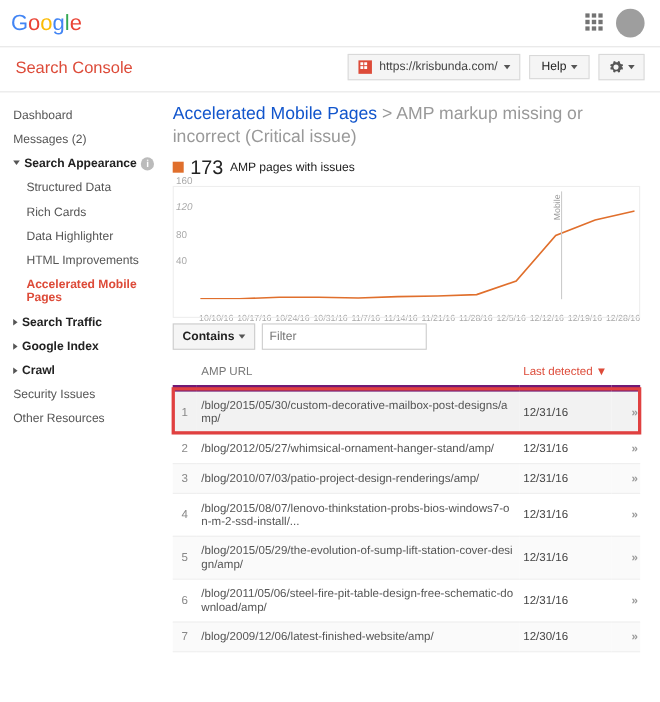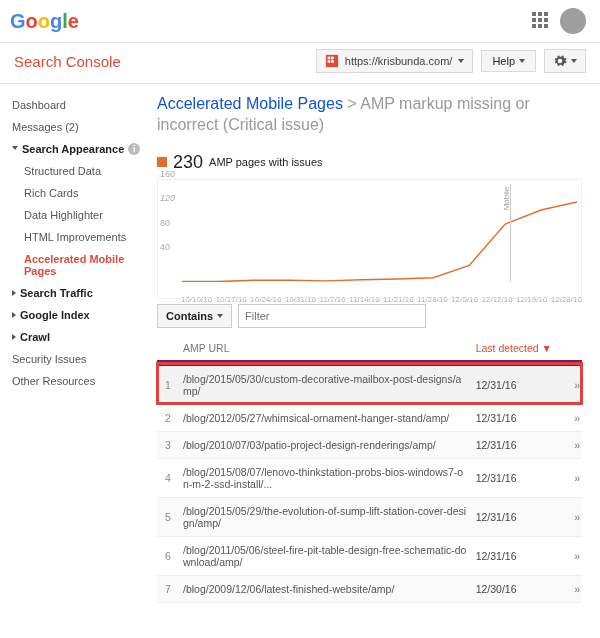--- a/index.html
+++ b/index.html
@@ -1,18 +1,18 @@
 <!DOCTYPE html>
 <html><head>
 <meta charset="utf-8">
 <style>
   * { box-sizing: border-box; margin: 0; padding: 0; }
   body { font-family: Arial, sans-serif; font-size: 12px; color: #222; width: 600px; background: #fff; }
   .header { display: flex; align-items: center; justify-content: space-between; padding: 8px 14px 8px 10px; border-bottom: 1px solid #e5e5e5; }
-  .logo { font-size: 20px; font-weight: 700; font-family: Arial, sans-serif; }
+  .logo { font-size: 20px; font-weight: 400; font-family: Arial, sans-serif; }
   .logo span:nth-child(1){color:#4285F4} .logo span:nth-child(2){color:#EA4335}
   .logo span:nth-child(3){color:#FBBC05} .logo span:nth-child(4){color:#4285F4}
   .logo span:nth-child(5){color:#34A853} .logo span:nth-child(6){color:#EA4335}
   .header-right { display:flex; align-items:center; gap:12px; }
   .apps-icon svg { fill:#737373; }
   .avatar { width:26px; height:26px; border-radius:50%; background:#9e9e9e; }
   .toolbar { display:flex; align-items:center; justify-content:space-between; padding:6px 14px 10px 14px; border-bottom:1px solid #e5e5e5; }
   .sc-title { color:#dd4b39; font-size:15px; }
   .toolbar-right { display:flex; align-items:center; gap:8px; }
   .site-sel { border:1px solid #d9d9d9; background:#f5f5f5; padding:4px 8px; display:flex; align-items:center; gap:6px; font-size:11px; color:#444; }
@@ -24,38 +24,38 @@
   .main { display:flex; }
   .sidebar { width:145px; padding:10px 0 10px 12px; font-size:11px; color:#555; }
   .sidebar .item { padding:5px 0; cursor:pointer; }
   .sidebar .sub { padding-left:12px; }
   .sidebar .active { color:#dd4b39; font-weight:bold; }
   .sidebar .section { font-weight:bold; color:#222; display:flex; align-items:center; gap:4px; }
   .caret { display:inline-block; width:0;height:0;border-top:3px solid transparent;border-bottom:3px solid transparent;border-left:4px solid #555; }
   .caret.down { border-left:3px solid transparent;border-right:3px solid transparent;border-top:4px solid #555; width:0;height:0;}
   .info-icon { display:inline-flex; width:12px;height:12px;border-radius:50%;background:#bbb;color:#fff;font-size:9px;align-items:center;justify-content:center;}
   .content { flex:1; padding:10px 18px 16px 12px; }
-  .breadcrumb { font-size:16px; color:#999; margin-bottom:16px; line-height:1.3; }
+  .breadcrumb { font-size:16px; color:#999; margin-bottom:6px; line-height:1.3; }
   .breadcrumb .link { color:#1155cc; }
   .desc { font-size:11px; color:#777; line-height:1.4; margin-bottom:8px; }
   .desc a { color:#1155cc; }
   .status { font-size:11px; color:#777; margin-bottom:4px; }
   .count-row { display:flex; align-items:center; gap:6px; font-size:11px; margin-bottom:6px; }
   .sq { width:10px; height:10px; background:#e06f2c; }
   .count-row .big { font-size:18px; color:#222; }
   .chart-wrap { border:1px solid #eee; position:relative; height:120px; padding:4px 4px 16px 24px; margin-bottom:10px; }
   .chart-area { position:relative; width:100%; height:100%; }
   .ytick { position:absolute; left:-22px; font-size:9px; color:#aaa; transform:translateY(-50%); }
   .xticks { display:flex; justify-content:space-between; font-size:8px; color:#aaa; padding:0 0 0 24px; margin-top:-14px; }
   .chart-svg { position:absolute; inset:0; }
   .chart-anno { position:absolute; right:58px; top:10px; font-size:8px; color:#999; transform:rotate(-90deg); transform-origin:center; }
   .chart-vline { position:absolute; right:66px; top:0; bottom:0; border-left:1px solid #ccc; }
   .filter-row { display:flex; align-items:center; gap:6px; margin-bottom:8px; }
   .contains-btn { border:1px solid #ccc; background:#f5f5f5; padding:5px 8px; font-size:11px; display:flex; align-items:center; gap:4px; font-weight:bold; }
-  .filter-input { border:1px solid #ccc; padding:5px 6px; font-size:11px; width:188px; }
+  .filter-input { border:1px solid #ccc; padding:5px 6px; font-size:11px; width:150px; }
   table { width:100%; border-collapse:collapse; font-size:10.5px; }
   thead td { color:#777; padding:6px 4px; border-bottom:6px solid #701a75; }
   thead .last { color:#dd4b39; text-align:left; white-space:nowrap; }
   tbody tr { border-bottom:1px solid #eee; }
   tbody td { padding:7px 4px; color:#444; }
   tbody tr:nth-child(odd){ background:#fafafa; }
   .idx { text-align:center; color:#888; width:22px; }
   .url { color:#555; word-break:break-all; }
   .date { white-space:nowrap; }
   .chev { text-align:right; width:26px; }
@@ -143,21 +143,21 @@
     <div class="item">Security Issues</div>
     <div class="item">Other Resources</div>
   </div>
 
   <div class="content">
     <div class="breadcrumb">
       <span class="link">Accelerated Mobile Pages</span><span> &gt; </span><span>AMP markup missing or incorrect (Critical issue)</span>
     </div>
     <div class="count-row">
       <span class="sq"></span>
-      <span class="big">230</span>
+      <span class="big">173</span>
       <span>AMP pages with issues</span>
     </div>
 
     <div class="chart-wrap">
       <div class="chart-area" id="chart-area">
         <svg class="chart-svg" id="chart-svg" viewBox="0 0 400 100" preserveAspectRatio="none">
             <path d="M 0.0 98.8 L 36.4 98.8 L 72.7 97.5 L 109.1 97.5 L 145.5 98.1 L 181.8 96.9 L 218.2 96.3 L 254.5 95.0 L 290.9 82.5 L 327.3 40.6 L 363.6 26.3 L 400.0 18.1" fill="none" stroke="#e06f2c" stroke-width="1.5"></path>
           </svg>
         <div class="chart-vline"></div>
         <div class="chart-anno">Mobile</div>

